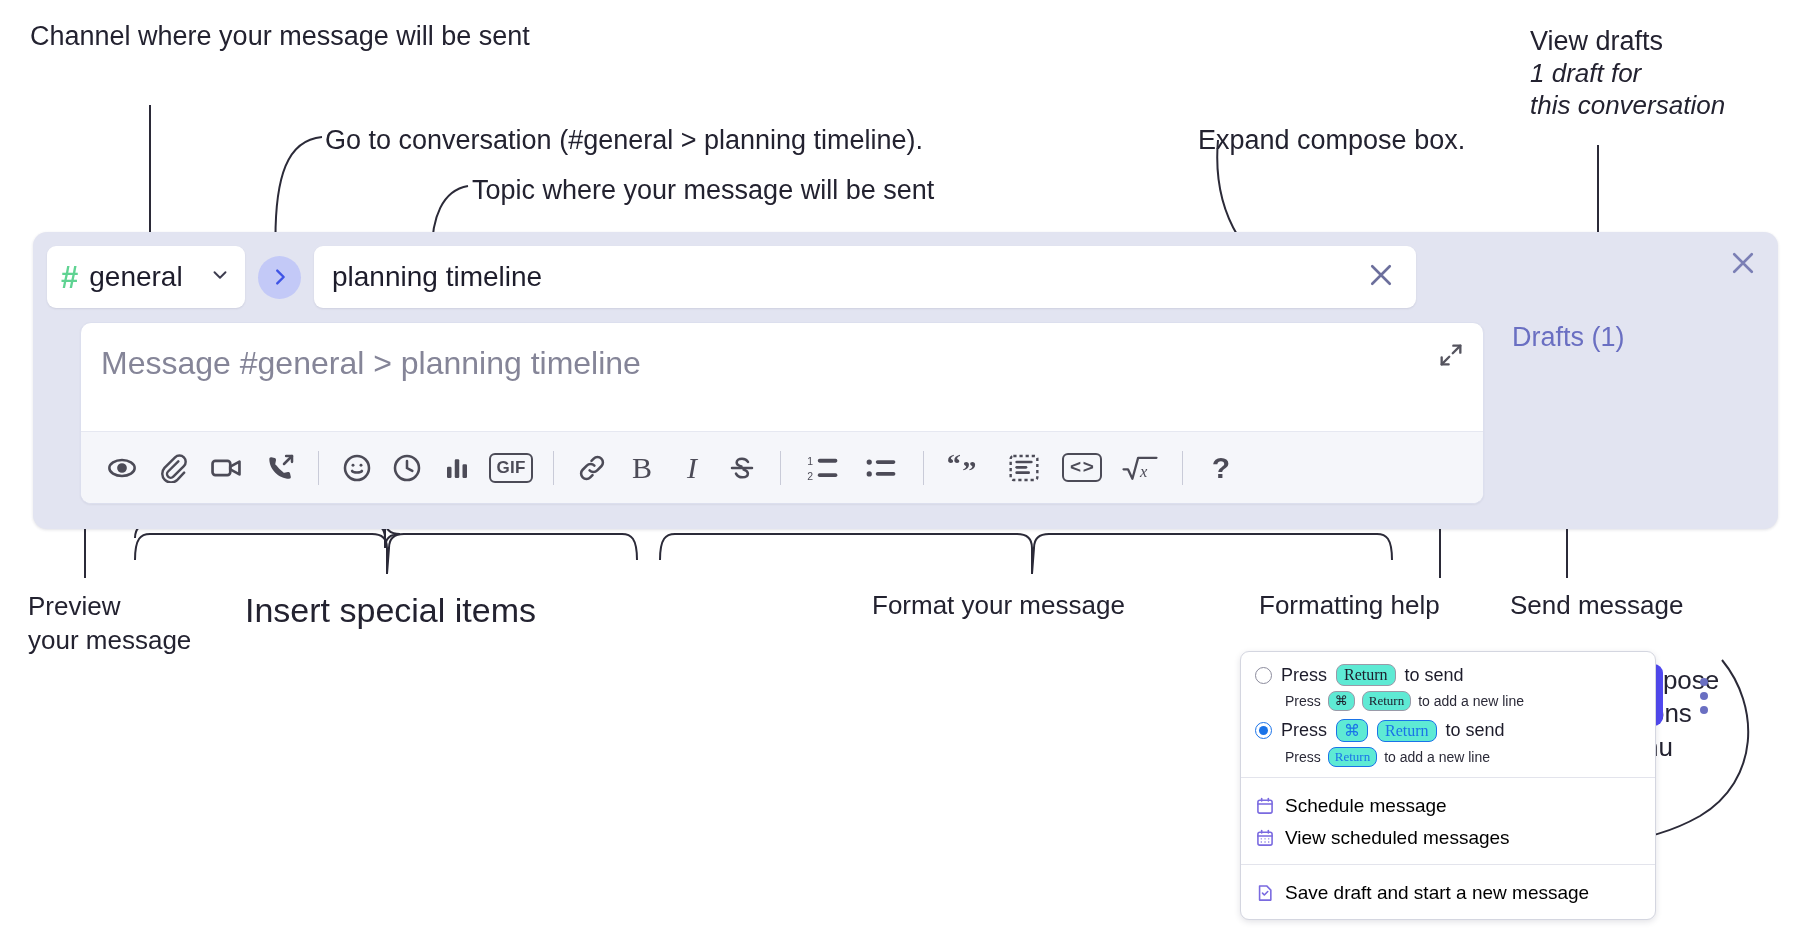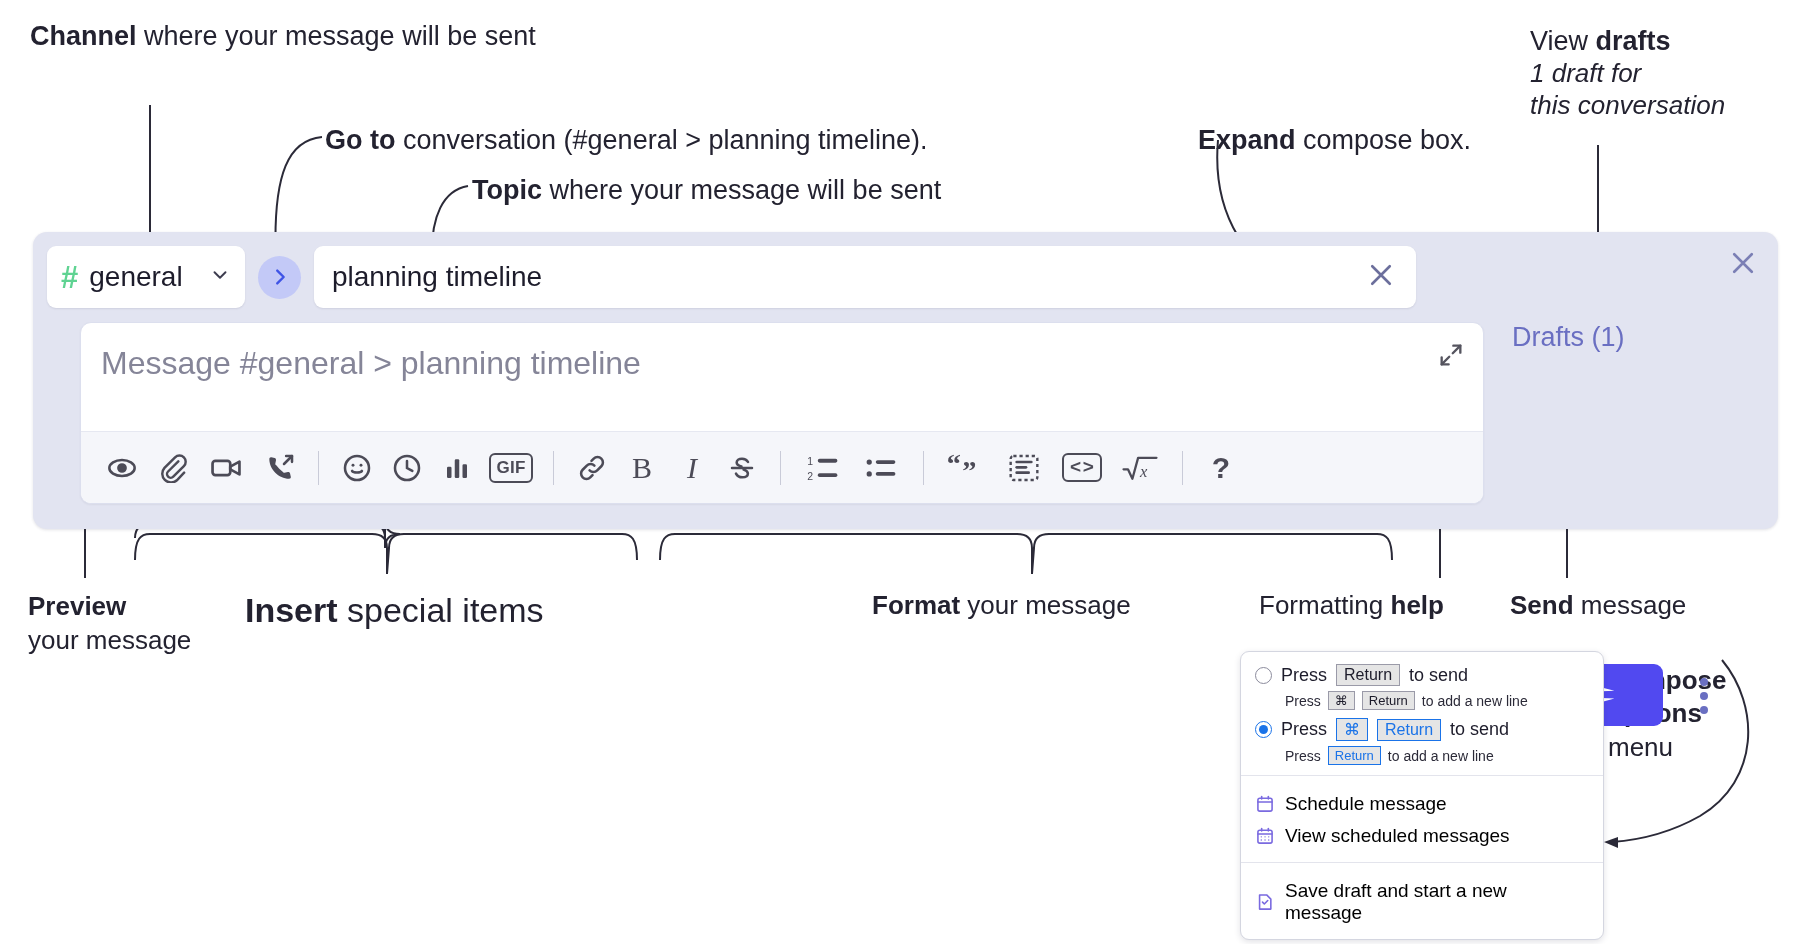--- a/index.html
+++ b/index.html
@@ -5,21 +5,21 @@
   * { box-sizing: border-box; }
   html, body { margin:0; padding:0; }
   body {
     width:1814px; height:944px; position:relative;
     background:#ffffff;
     font-family:"Liberation Sans", sans-serif;
     color:#1d1c2b;
     overflow:hidden;
   }
   .anno { position:absolute; color:#232230; line-height:1.22; }
-  .anno b { font-weight:700; }
+  .anno b { font-weight:400; }
 
   
   #anno-channel   { left:30px;  top:20px;  font-size:27px; }
   #anno-channel .sub { font-style:italic; font-size:26px; margin-top:4px; }
   #anno-goto      { left:325px; top:124px; font-size:27px; }
   #anno-topic     { left:472px; top:174px; font-size:27px; }
   #anno-expand    { left:1198px;top:124px; font-size:27px; }
   #anno-drafts    { left:1530px;top:25px;  font-size:27px; text-align:left; }
   #anno-drafts .sub { font-style:italic; font-size:26px; line-height:1.22; }
 
@@ -107,35 +107,35 @@
   }
   #kebab {
     position:absolute; left:1655px; top:440px; width:32px; height:48px;
     display:flex; flex-direction:column; align-items:center; justify-content:center;
     gap:6px; cursor:pointer;
   }
   #kebab span { width:8px; height:8px; border-radius:50%; background:#6a6fc2; display:block; }
 
   
   #menu {
-    position:absolute; left:1240px; top:651px; width:364px;
+    position:absolute; left:1240px; top:651px; width:416px;
     background:#fff; border:1px solid #d4d6e0; border-radius:9px;
     box-shadow:0 2px 6px rgba(30,30,60,.13); padding:0; overflow:hidden;
   }
   .menu-sec { padding:12px 14px 10px 14px; }
   .menu-sec + .menu-sec { border-top:1px solid #e3e4ec; }
   .opt-row { display:flex; align-items:center; gap:9px; font-size:18px; color:#1d1c2b; cursor:pointer; }
   .opt-sub { display:flex; align-items:center; gap:7px; font-size:14px; color:#2b2a38;
              margin:5px 0 0 30px; }
   .radio { width:17px; height:17px; border-radius:50%; border:1.8px solid #8b8b9c; flex:none;
            display:flex; align-items:center; justify-content:center; }
   .radio.on { border-color:#1a73e8; }
   .radio.on::after { content:""; width:9px; height:9px; border-radius:50%; background:#1a73e8; }
-  kbd { border:1.4px solid #9a9aa8; border-radius:0; padding:1px 7px;
-        font-family:Liberation Sans, sans-serif; font-size:16px; color:#1d1c2b; background:#e5e5e5; }
+  kbd { border:1.4px solid #9a9aa8; border-radius:8px; padding:1px 7px;
+        font-family:Liberation Serif, serif; font-size:16px; color:#1d1c2b; background:#5eead4; }
   kbd.sm { font-size:13px; padding:1px 6px; }
   kbd.blue { border-color:#1a73e8; color:#1a73e8; }
   .opt-gap { height:8px; }
   .mi { display:flex; align-items:center; gap:10px; font-size:19px; color:#000000;
         padding:5px 0; cursor:pointer; }
   .mi svg { flex:none; }
 </style>
 </head>
 <body>
 

